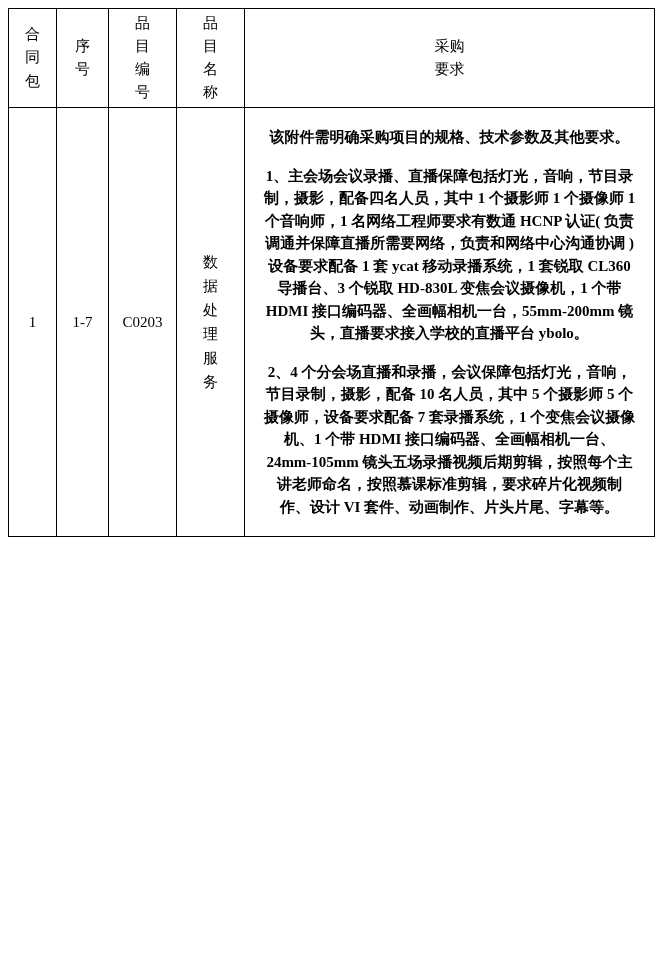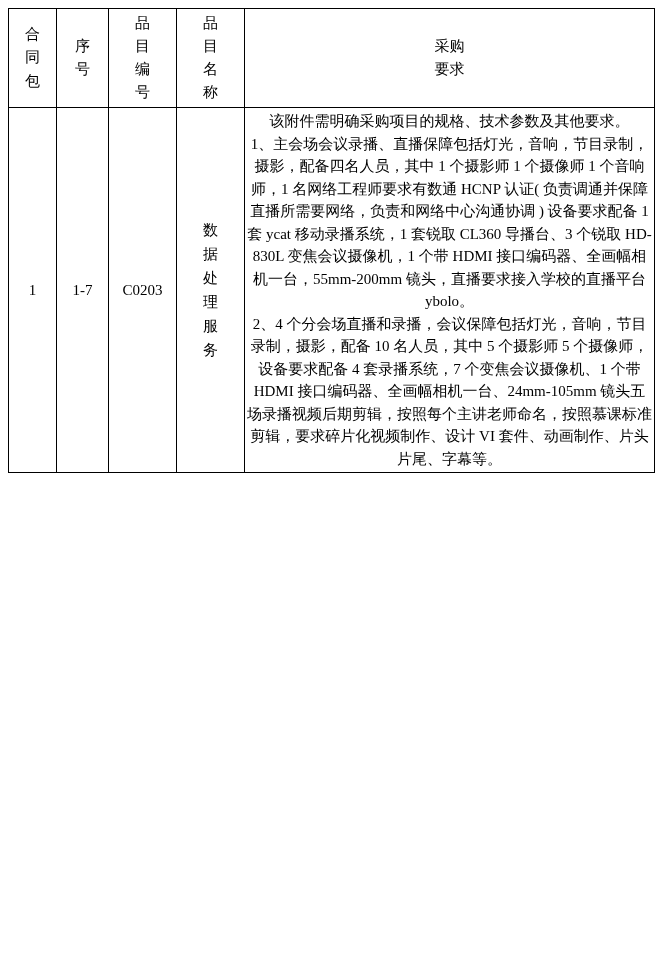--- a/index.html
+++ b/index.html
@@ -54,22 +54,23 @@
   }
   td.body-cell {
     font-size: 15px;
     text-align: justify;
     text-align-last: center;
     vertical-align: top;
     padding: 6px 10px 8px 10px;
     line-height: 1.72;
   }
   td.body-cell p {
-    margin: 0;
+    margin: 16px;
     text-indent: 0;
+    font-weight: bold;
   }
   td.body-cell p.ind {
     text-indent: 0;
   }
   .narrow-cell {
     font-size: 15px;
   }
   .vert-label span {
     display: block;
     line-height: 1.6;
@@ -129,18 +130,18 @@
           <span>数</span>
           <span>据</span>
           <span>处</span>
           <span>理</span>
           <span>服</span>
           <span>务</span>
         </td>
         <td class="body-cell">
           <p>该附件需明确采购项目的规格、技术参数及其他要求。</p>
           <p class="ind">1、主会场会议录播、直播保障包括灯光，音响，节目录制，摄影，配备四名人员，其中 1 个摄影师 1 个摄像师 1 个音响师，1 名网络工程师要求有数通 HCNP 认证( 负责调通并保障直播所需要网络，负责和网络中心沟通协调 ) 设备要求配备 1 套 ycat 移动录播系统，1 套锐取 CL360 导播台、3 个锐取 HD-830L 变焦会议摄像机，1 个带 HDMI 接口编码器、全画幅相机一台，55mm-200mm 镜头，直播要求接入学校的直播平台 ybolo。</p>
-          <p class="ind">2、4 个分会场直播和录播，会议保障包括灯光，音响，节目录制，摄影，配备 10 名人员，其中 5 个摄影师 5 个摄像师，设备要求配备 4 套录播系统，7 个变焦会议摄像机、1 个带 HDMI 接口编码器、全画幅相机一台、24mm-105mm 镜头五场录播视频后期剪辑，按照每个主讲老师命名，按照慕课标准剪辑，要求碎片化视频制作、设计 VI 套件、动画制作、片头片尾、字幕等。</p>
+          <p class="ind">2、4 个分会场直播和录播，会议保障包括灯光，音响，节目录制，摄影，配备 10 名人员，其中 5 个摄影师 5 个摄像师，设备要求配备 7 套录播系统，1 个变焦会议摄像机、1 个带 HDMI 接口编码器、全画幅相机一台、24mm-105mm 镜头五场录播视频后期剪辑，按照每个主讲老师命名，按照慕课标准剪辑，要求碎片化视频制作、设计 VI 套件、动画制作、片头片尾、字幕等。</p>
         </td>
       </tr>
     </tbody>
   </table>
 </div>
 
 </body></html>

